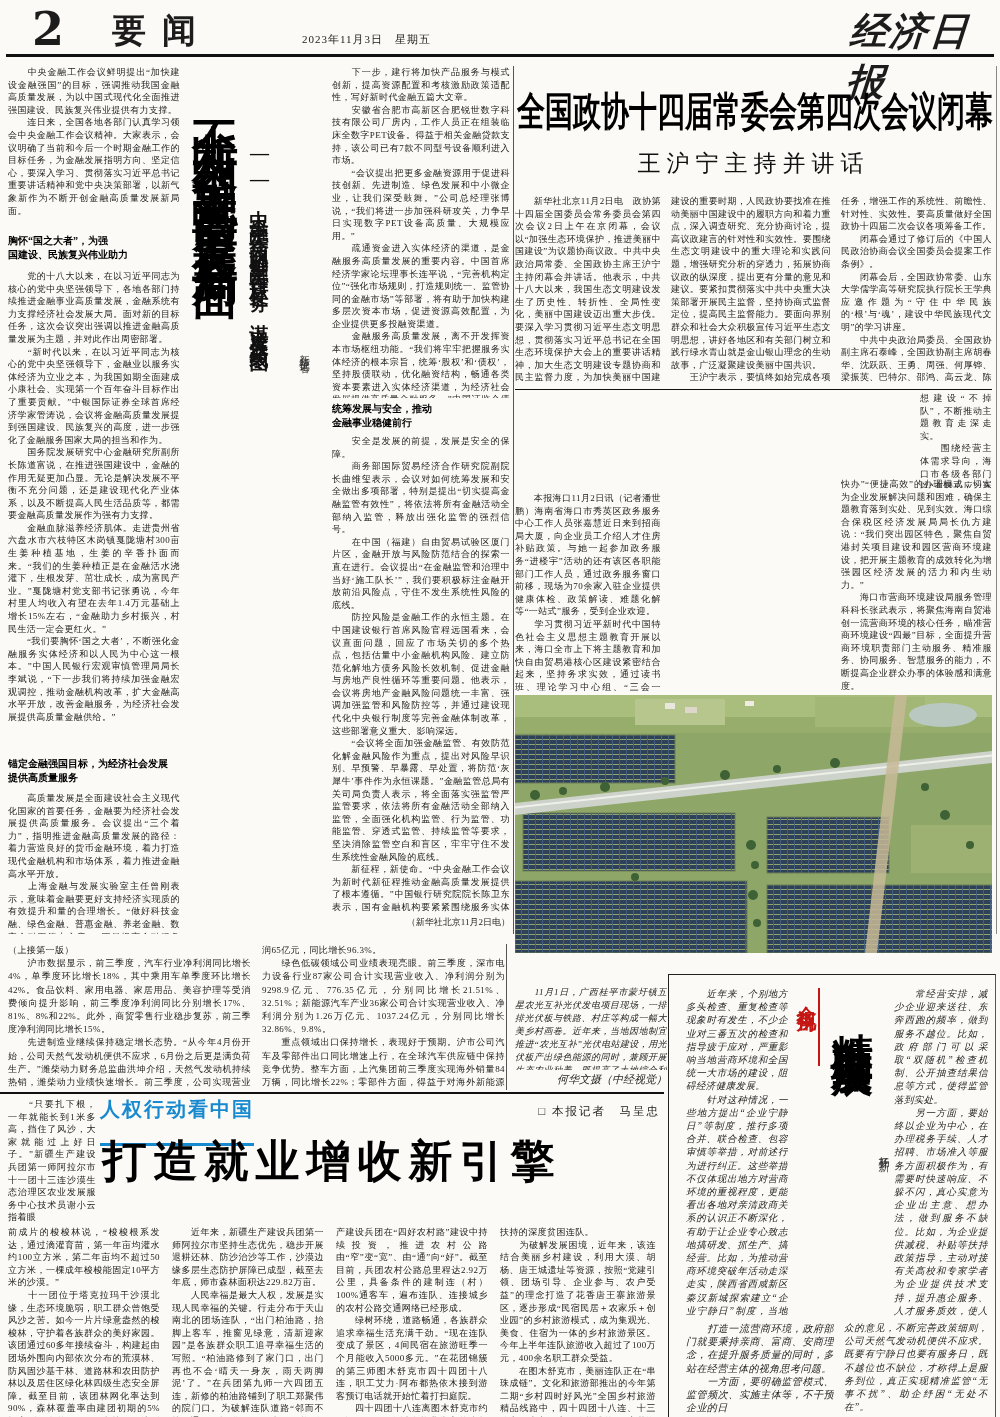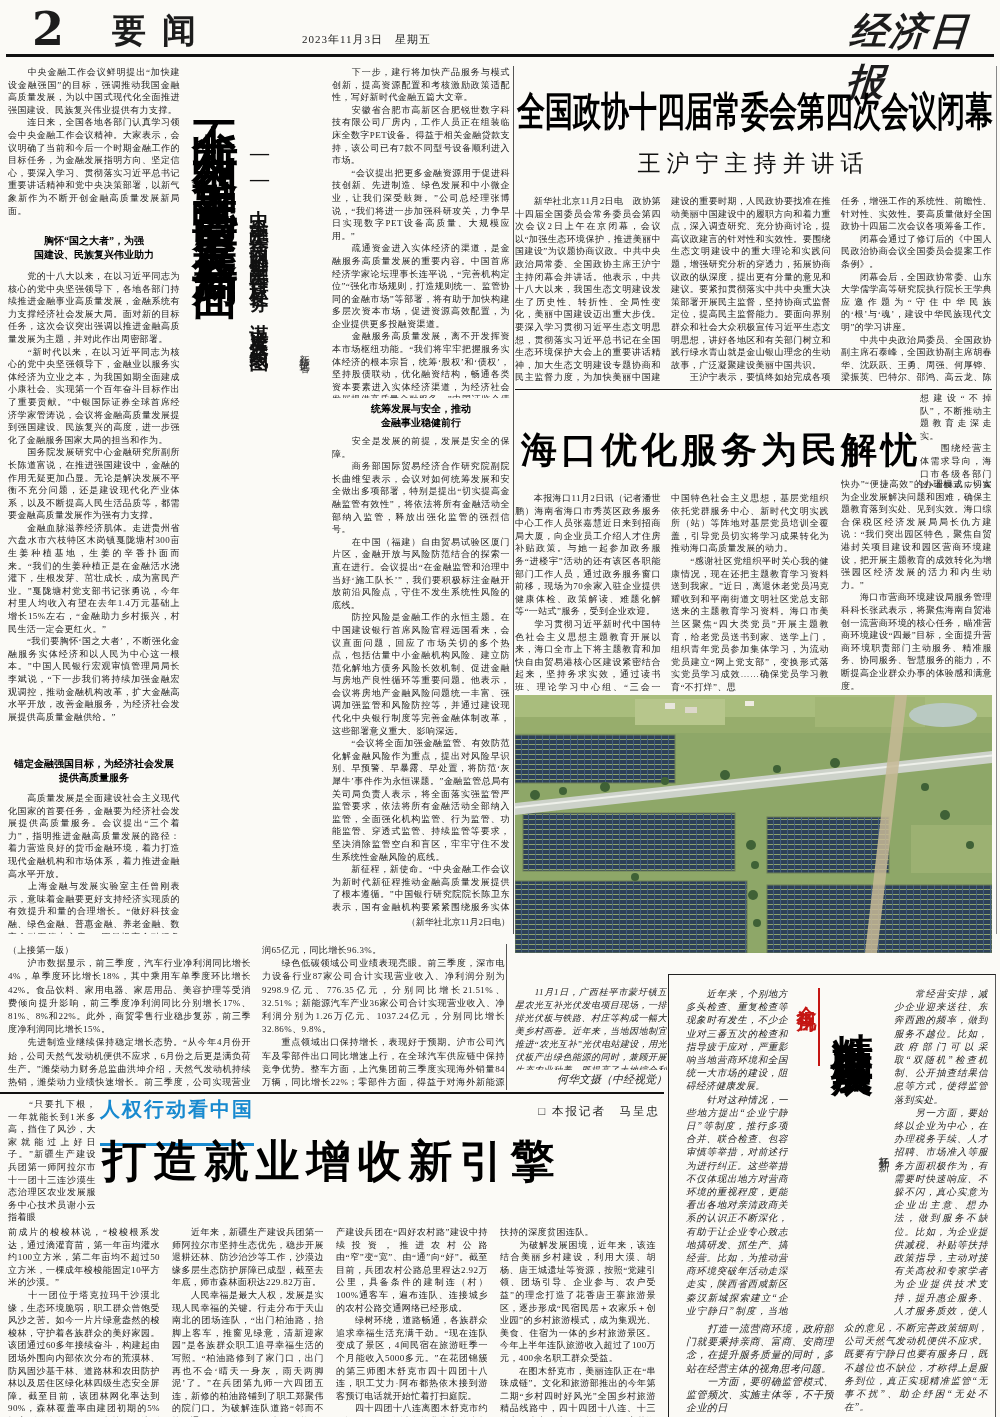--- a/index.html
+++ b/index.html
@@ -3,21 +3,21 @@
 <meta charset="utf-8">
 <style>
   html,body{margin:0;padding:0;background:#e8e6e0;}
   .page{position:relative;width:1000px;height:1417px;margin:0 auto;background:#fbfaf6;
         font-family:"Liberation Serif","DejaVu Serif",serif;color:#1c1c1c;overflow:hidden;}
   .abs{position:absolute;}
   .txt{position:absolute;font-size:9px;line-height:12.6px;letter-spacing:.4px;
        text-align:justify;white-space:pre-line;overflow:hidden;color:#222;}
   .kai{font-style:italic;color:#1e1e1e;}
   .subhead{position:absolute;font-size:10px;line-height:13.5px;font-weight:bold;
-           text-align:center;white-space:pre-line;overflow:hidden;color:#000;}
+           text-align:left;white-space:pre-line;overflow:hidden;color:#000;}
   .vert{writing-mode:vertical-rl;text-orientation:upright;}
   .rule{position:absolute;background:#111;}
   .pageno{font-size:46px;font-weight:bold;font-family:"DejaVu Serif",serif;}
   .secttl{font-size:34px;font-weight:bold;letter-spacing:16px;}
   .dateln{font-size:11px;letter-spacing:1px;color:#222;}
   .masthead{font-size:38px;font-weight:bold;font-style:italic;letter-spacing:2px;transform:skewX(-4deg);}
   .bigv{font-size:46px;font-weight:bold;letter-spacing:12px;color:#000;}
   .subv{font-size:19px;font-weight:bold;letter-spacing:5px;color:#111;}
   .bylv{font-size:10.5px;letter-spacing:2px;color:#333;}
   .h-cppcc{font-size:40px;font-weight:bold;white-space:nowrap;transform:scaleX(.70);
@@ -91,27 +91,24 @@
   <div class="txt" style="left:515px;top:195px;width:146px;height:190px;">　　新华社北京11月2日电　政协第十四届全国委员会常务委员会第四次会议2日上午在京闭幕，会议以“加强生态环境保护，推进美丽中国建设”为议题协商议政。中共中央政治局常委、全国政协主席王沪宁主持闭幕会并讲话。他表示，中共十八大以来，我国生态文明建设发生了历史性、转折性、全局性变化，美丽中国建设迈出重大步伐。要深入学习贯彻习近平生态文明思想，贯彻落实习近平总书记在全国生态环境保护大会上的重要讲话精神，加大生态文明建设专题协商和民主监督力度，为加快美丽中国建设、推进人与自然和谐共生的现代化献计出力。
 　　王沪宁表示，今后5年是美丽中国</div>
   <div class="txt" style="left:671px;top:195px;width:160px;height:190px;">建设的重要时期，人民政协要找准在推动美丽中国建设中的履职方向和着力重点，深入调查研究、充分协商讨论，提高议政建言的针对性和实效性。要围绕生态文明建设中的重大理论和实践问题，增强研究分析的穿透力，拓展协商议政的纵深度，提出更有分量的意见和建议。要紧扣贯彻落实中共中央重大决策部署开展民主监督，坚持协商式监督定位，提高民主监督能力。要面向界别群众和社会大众积极宣传习近平生态文明思想，讲好各地区和有关部门树立和践行绿水青山就是金山银山理念的生动故事，广泛凝聚建设美丽中国共识。
 　　王沪宁表示，要慎终如始完成各项</div>
   <div class="txt" style="left:841px;top:195px;width:151px;height:190px;">任务，增强工作的系统性、前瞻性、针对性、实效性。要高质量做好全国政协十四届二次会议各项筹备工作。
 　　闭幕会通过了修订后的《中国人民政治协商会议全国委员会提案工作条例》。
 　　闭幕会后，全国政协常委、山东大学儒学高等研究院执行院长王学典应邀作题为“守住中华民族的‘根’与‘魂’，建设中华民族现代文明”的学习讲座。
 　　中共中央政治局委员、全国政协副主席石泰峰，全国政协副主席胡春华、沈跃跃、王勇、周强、何厚铧、梁振英、巴特尔、邵鸿、高云龙、陈武、穆虹、咸辉、王东峰、姜信治、蒋作君、何报翔、王光谦、秦博勇、朱永新、杨震出席会议。</div>
   <div class="rule" style="left:515px;top:389px;width:477px;height:1px;"></div>
 
-  <div class="abs h-haikou" style="left:515px;top:426px;width:412px;">海口优化服务为民解忧</div>
   <div class="txt" style="left:920px;top:392px;width:72px;height:96px;">想建设“不掉队”，不断推动主题教育走深走实。
 　　围绕经营主体需求导向，海口市各级各部门以“有呼必应”“直通</div>
   <div class="txt" style="left:515px;top:492px;width:146px;height:200px;">　　本报海口11月2日讯（记者潘世鹏）海南省海口市秀英区政务服务中心工作人员张嘉慧近日来到招商局大厦，向企业员工介绍人才住房补贴政策。与她一起参加政务服务“进楼宇”活动的还有该区各职能部门工作人员，通过政务服务窗口前移，现场为70余家入驻企业提供健康体检、政策解读、难题化解等“一站式”服务，受到企业欢迎。
 　　学习贯彻习近平新时代中国特色社会主义思想主题教育开展以来，海口全市上下将主题教育和加快自由贸易港核心区建设紧密结合起来，坚持务求实效，通过读书班、理论学习中心组、“三会一课”等形式学习习近平新时代</div>
-  <div class="txt" style="left:671px;top:492px;width:158px;height:200px;">中国特色社会主义思想，基层党组织依托党群服务中心、新时代文明实践所（站）等阵地对基层党员培训全覆盖，引导党员切实将学习成果转化为推动海口高质量发展的动力。
-　　“感谢社区党组织平时关心我的健康情况，现在还把主题教育学习资料送到我家。”近日，离退休老党员冯克耀收到和平南街道文明社区党总支部送来的主题教育学习资料。海口市美兰区聚焦“四大类党员”开展主题教育，给老党员送书到家、送学上门，组织青年党员参加集体学习，为流动党员建立“网上党支部”，变换形式落实党员学习成效……确保党员学习教育“不打烊”、思</div>
   <div class="txt" style="left:841px;top:478px;width:151px;height:214px;">快办”“便捷高效”的办理模式，切实为企业发展解决问题和困难，确保主题教育落到实处、见到实效。海口综合保税区经济发展局局长仇方建说：“我们突出园区特色，聚焦自贸港封关项目建设和园区营商环境建设，把开展主题教育的成效转化为增强园区经济发展的活力和内生动力。”
 　　海口市营商环境建设局服务管理科科长张武表示，将聚焦海南自贸港创一流营商环境的核心任务，瞄准营商环境建设“四最”目标，全面提升营商环境职责部门主动服务、精准服务、协同服务、智慧服务的能力，不断提高企业群众办事的体验感和满意度。</div>
 
   <div class="abs" style="left:515px;top:695px;width:477px;height:258px;overflow:hidden;">
     <svg width="477" height="258" viewBox="0 0 477 258">
       <defs>
         <pattern id="pv" width="7" height="5" patternUnits="userSpaceOnUse">
           <rect width="7" height="5" fill="#2e4158"></rect>
           <rect y="4" width="7" height="1" fill="#8ea36e"></rect>
           <rect x="6" width="1" height="5" fill="#46607f"></rect>

